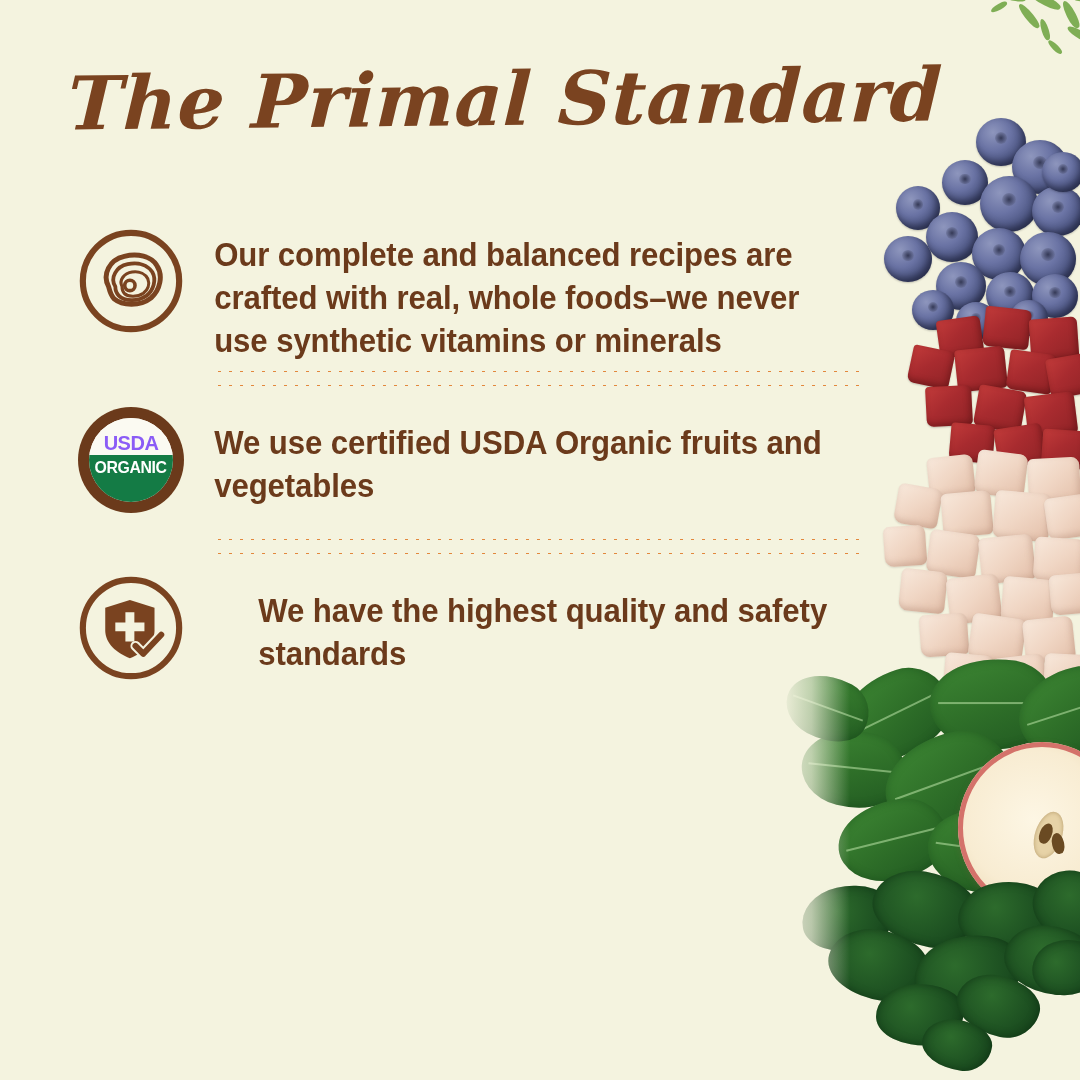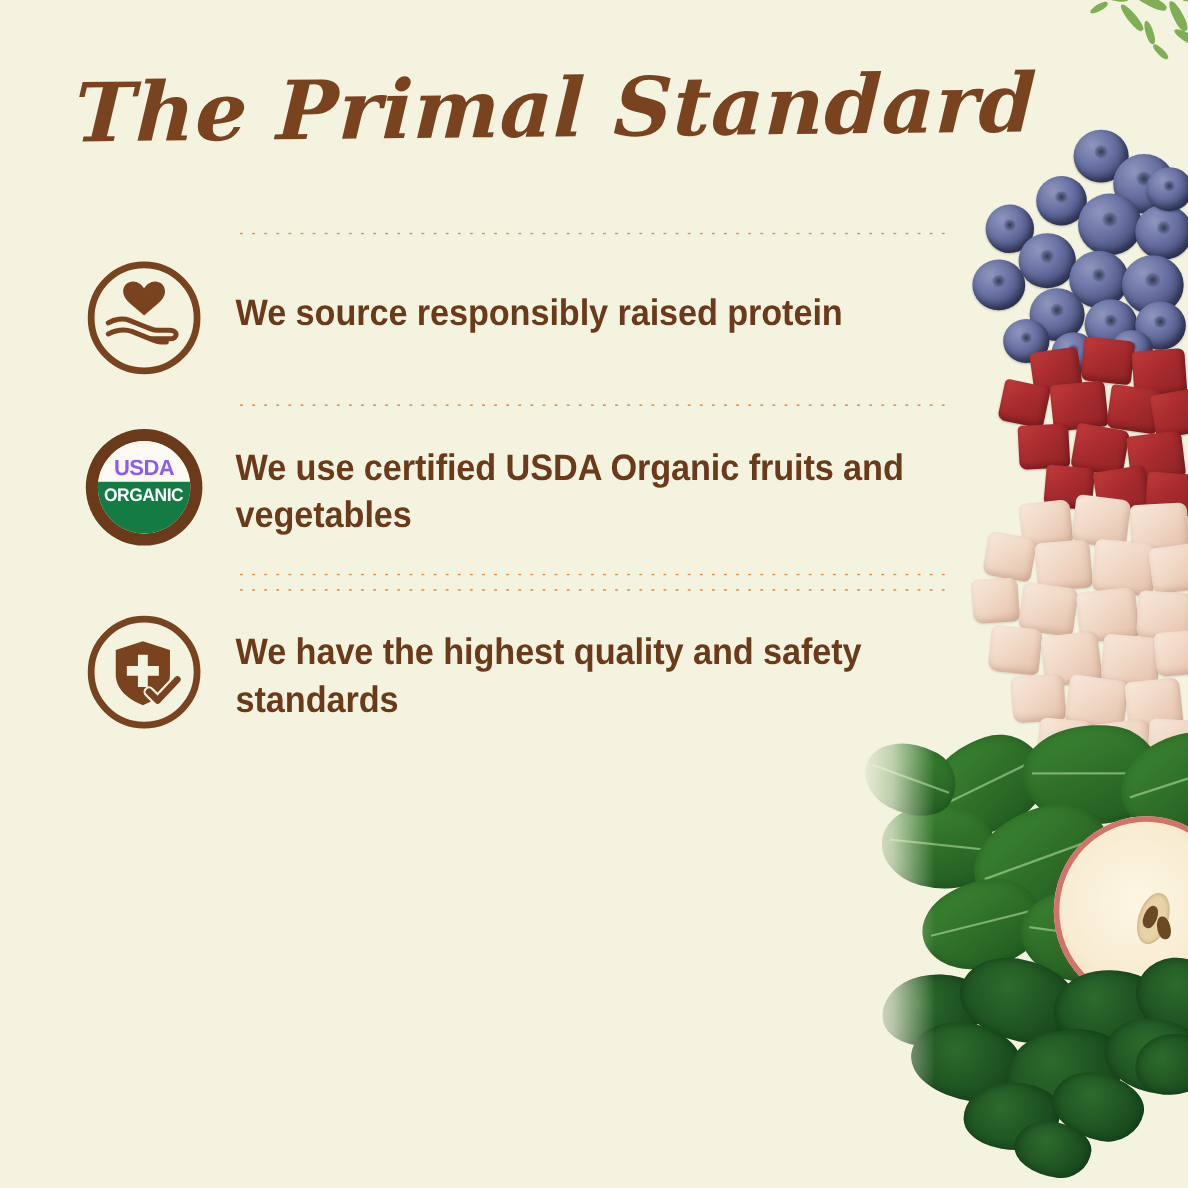--- a/index.html
+++ b/index.html
@@ -96,21 +96,21 @@
   .row.r2 .row-text { padding-top: 45px; }
 
   .row.r3 { min-height: 140px; }
   .row.r3 .icon-wrap { margin-top: 10px; }
   .row.r3 .row-text { padding-top: 30px; }
 
   .row.r4 { min-height: 142px; }
   .row.r4 .icon-wrap { margin-top: 12px; }
   .row.r4 .row-text { padding-top: 32px; }
 
-  .row.r5 { min-height: 130px; }
+  .row.r5 { min-height: 130px; gap: 44px; }
   .row.r5 .icon-wrap { margin-top: 10px; }
   .row.r5 .row-text { padding-top: 30px; }
 
   
   .divider {
     position: relative;
     height: 14px;
     margin-left: 214px;
     width: 646px;
     display: flex;
@@ -432,36 +432,37 @@
       <div class="kale" style="left:142px; top:1020px; width:70px; height:50px; transform:rotate(7deg);"></div>
     </div>
 
     <div class="fade-left"></div>
   </div>
 
   <div id="title">The Primal Standard</div>
 
   <div id="rows">
 
-
-    <div class="divider">
-        <div class="dots"></div>
-      </div>
-
-    <div class="row r2">
+    <div class="row r1">
       <div class="icon-wrap">
         <svg viewBox="0 0 100 100" aria-hidden="true">
           <circle cx="50" cy="50" r="43" fill="none" stroke="#7a4320" stroke-width="5.5"></circle>
-          <path d="M50 48 C43 41 33 36 33 28.5 C33 23.5 37 20.5 41 20.5 C45 20.5 48 23 50 26 C52 23 55 20.5 59 20.5 C63 20.5 67 23.5 67 28.5 C67 36 57 41 50 48 Z" fill="#7a4320"></path>
-          <path d="M21 54 C26 51 33 50 38 52 L53 58 C56 59 58 60 61 60 L71 60 C74 60 76 61.5 76 63.5 C76 65.5 74 67 71 67 L55 67" fill="none" stroke="#7a4320" stroke-width="4.1" stroke-linecap="round" stroke-linejoin="round"></path>
-          <path d="M21 63 C27 60 34 59 40 61 L55 67 C58 68.5 61 69.5 64 69.5 L68 69.5" fill="none" stroke="#7a4320" stroke-width="4.1" stroke-linecap="round" stroke-linejoin="round"></path>
+          <path d="M30 55 C24 44 31 31 44 28 C56 25 68 28 73 36 C79 45 76 58 68 65 C58 73 42 72 35 66 C32 63 31 59 30 55 Z" fill="none" stroke="#7a4320" stroke-width="4.4" stroke-linejoin="round"></path>
+          <path d="M36 55 C31 47 37 37 47 35 C57 33 65 36 69 42 C73 49 70 58 64 63 C56 69 44 68 39 63 C37 61 36 58 36 55 Z" fill="none" stroke="#7a4320" stroke-width="3.4" stroke-linejoin="round"></path>
+          <path d="M42 55 C39 49 44 43 51 42 C58 41 63 44 65 48 C67 53 65 58 61 61 C55 65 47 64 44 61 C42 59 42 57 42 55 Z" fill="none" stroke="#7a4320" stroke-width="2.8" stroke-linejoin="round"></path>
+          <circle cx="49" cy="54" r="4.6" fill="none" stroke="#7a4320" stroke-width="3.2"></circle>
         </svg>
       </div>
-      <div class="row-text">We source responsibly raised protein</div>
-    </div>
+      <div class="row-text">Our complete and balanced recipes are crafted with real, whole foods–we never use synthetic vitamins or minerals</div>
+    </div>
+
+    <div class="divider">
+        <div class="dots"></div>
+      </div>
+
 
     <div class="divider">
         <div class="dots"></div>
       </div>
 
     <div class="row r3">
       <div class="icon-wrap">
         <div class="usda">
           <div class="usda-inner">
             <div class="usda-rays">

